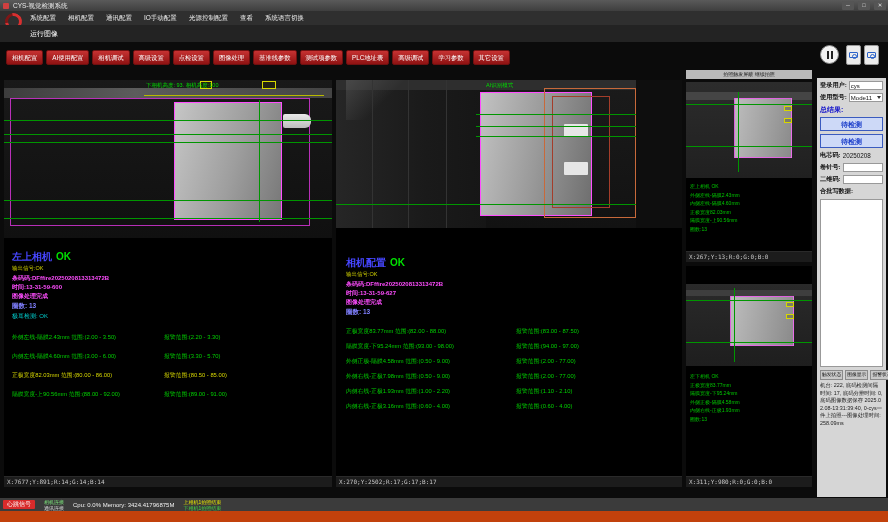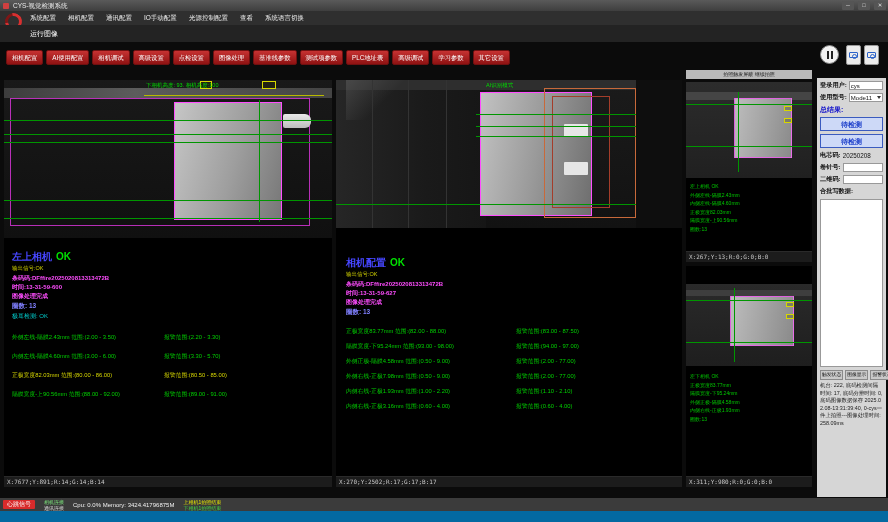--- a/index.html
+++ b/index.html
@@ -1,17 +1,17 @@
 <!DOCTYPE html>
 <html><head>
 <meta charset="utf-8">
 <style>
   *{box-sizing:border-box;margin:0;padding:0;}
   body{background:#1a1a1a;font-family:"Liberation Sans","DejaVu Sans",sans-serif;}
-  #root{position:relative;width:888px;height:522px;background:#0369a1;overflow:hidden;}
+  #root{position:relative;width:888px;height:522px;background:#c2410c;overflow:hidden;}
   .abs{position:absolute;}
   
   .titlebar{left:0;top:0;width:888px;height:11px;background:linear-gradient(#5a5a5a,#3e3e3e);color:#e9e9e9;font-size:6.5px;line-height:11px;}
   .app-icon{position:absolute;left:3px;top:2.5px;width:6px;height:6px;background:#d04040;border-radius:1px;}
   .title-text{margin-left:13px;}
   .win-controls{position:absolute;right:2px;top:1px;display:flex;gap:4px;}
   .win-controls span{width:12px;height:9px;line-height:9px;text-align:center;font-size:5.5px;color:#e0e0e0;background:#555;border-radius:1px;}
   .menubar{left:0;top:11px;width:888px;height:14px;background:#2f2f2f;display:flex;align-items:center;gap:12px;padding-left:30px;color:#f0f0f0;font-size:6.5px;}
   .logo{position:absolute;left:5px;top:13px;width:17px;height:17px;border-radius:50%;border:3px solid #d83030;border-left-color:#7d1616;transform:rotate(35deg);}
   .runrow{left:0;top:25px;width:888px;height:17px;background:#232323;color:#fff;font-size:7px;line-height:17px;padding-left:30px;}

